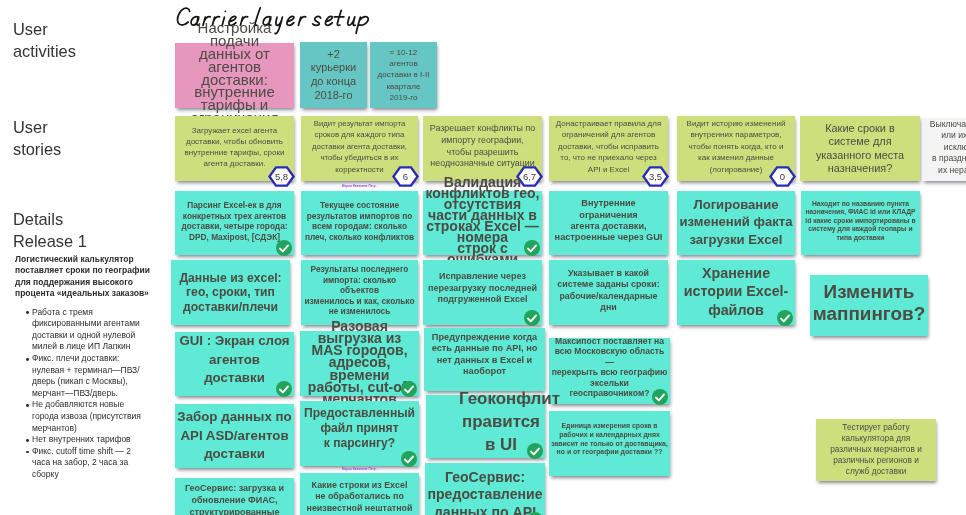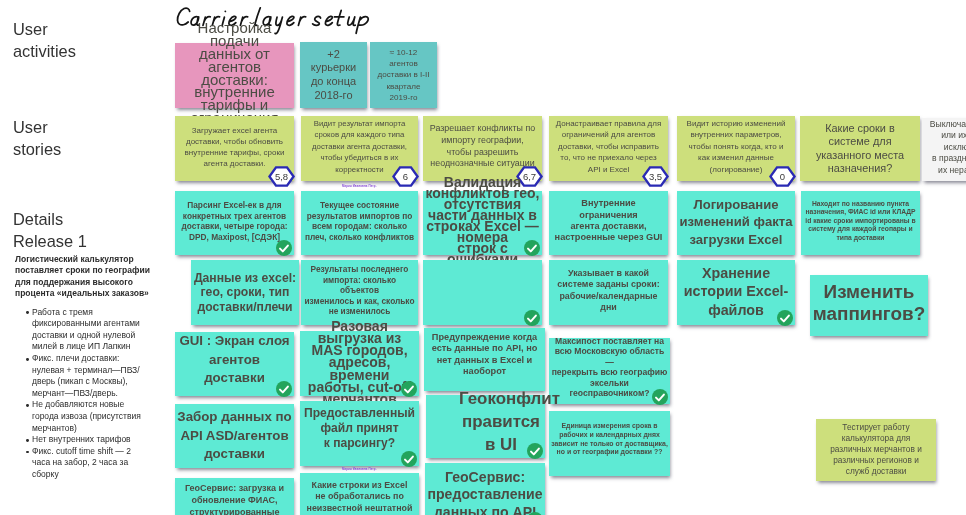--- a/index.html
+++ b/index.html
@@ -219,32 +219,35 @@
 изменений факта
 загрузки Excel</span>
       </div>
       <div class="note shadow yellow" style="left: 801px; top: 191px; width: 119px; height: 64px;">
         <span class="body" style="font-size: 6.75px; line-height: 8.6px;">Находит по названию пункта
 назначения, ФИАС id или КЛАДР
 id какие сроки импортированы в
 систему для каждой геопары и
 типа доставки</span>
       </div>
-      <div class="note shadow yellow" style="left: 191px; top: 260px; width: 108px; height: 65px;">
+      <div class="note shadow yellow" style="left: 171px; top: 260px; width: 119px; height: 65px;">
         <span class="body" style="font-size: 12.2px; line-height: 14.6px; top: 0px;">Данные из excel:
 гео, сроки, тип
 доставки/плечи</span>
       </div>
       <div class="note shadow yellow" style="left: 301px; top: 260px; width: 117px; height: 65px;">
         <span class="body" style="font-size: 8.3px; line-height: 10.5px;">Результаты последнего
 импорта: сколько объектов
 изменилось и как, сколько
 не изменилось</span>
       </div>
       <div class="note shadow yellow" style="left: 423px; top: 260px; width: 119px; height: 65px;">
+        <span class="body" style="font-size: 9px; line-height: 11.4px; top: -4px;">Исправление через
+перезагрузку последней
+подгруженной Excel</span>
         <span class="check">
           <svg viewBox="0 0 16 16">
             <path d="M4.0 8.6 L6.8 11.4 L11.9 5.6" fill="none" stroke="#ffffff" stroke-width="2.0" stroke-linecap="round" stroke-linejoin="round"></path>
           </svg>
         </span>
       </div>
       <div class="note shadow yellow" style="left: 549px; top: 260px; width: 119px; height: 65px;">
         <span class="body" style="font-size: 8.9px; line-height: 11.4px;">Указывает в какой
 системе заданы сроки:
 рабочие/календарные

